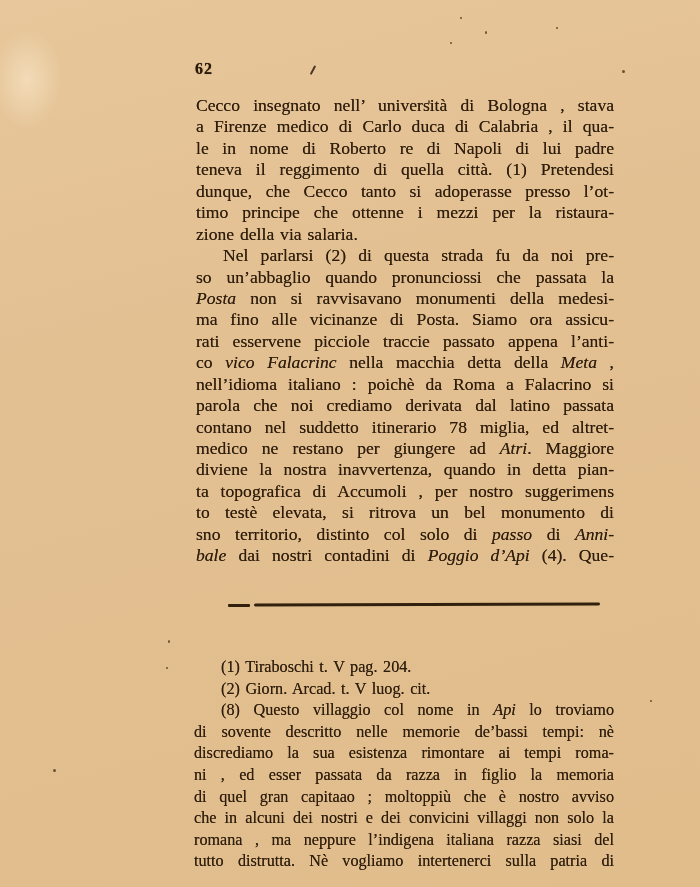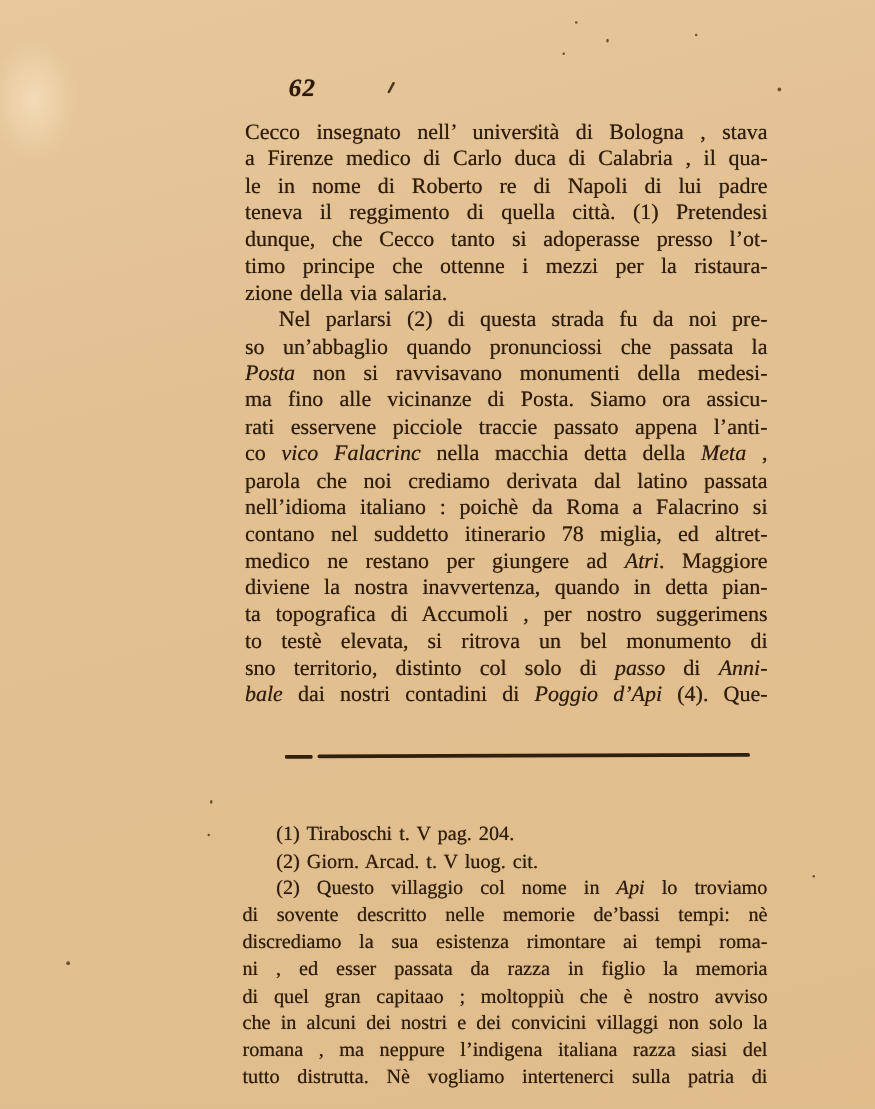--- a/index.html
+++ b/index.html
@@ -14,24 +14,23 @@
     background:linear-gradient(165deg,#e7c79b 0%,#e3c092 35%,#e1bd8c 100%);
   }
   .light-patch{
     position:absolute;left:-8px;top:30px;width:70px;height:100px;
     background:radial-gradient(ellipse at center,rgba(255,241,214,.5),rgba(255,241,214,0) 70%);
     pointer-events:none;
   }
   .pagenum{
     position:absolute;left:195px;top:60px;
     font-family:"Liberation Serif","DejaVu Serif",serif;
-    font-size:20px;font-weight:bold;font-style:italic;
+    font-size:16px;font-weight:bold;
     color:#2b1a0b;letter-spacing:1px;
     text-shadow:0 0 .7px rgba(43,26,11,.8);
-    margin-left:36px;
   }
   .textblock{position:absolute;width:418px;}
   .main-text{left:196px;top:95px;}
   .footnotes{left:194px;top:657px;width:420px;}
   .tline{
     font-family:"Liberation Serif","DejaVu Serif",serif;
     color:#2e1d0c;
     text-shadow:0 0 .6px rgba(46,29,12,.75);
     word-spacing:1.5px;
     white-space:normal;
@@ -81,38 +80,38 @@
       <div class="tline just"><span>teneva il reggimento di quella città. (1) Pretendesi</span></div>
       <div class="tline just"><span>dunque, che Cecco tanto si adoperasse presso l’ot-</span></div>
       <div class="tline just"><span>timo principe che ottenne i mezzi per la ristaura-</span></div>
       <div class="tline"><span>zione della via salaria.</span></div>
       <div class="tline just ind"><span>Nel parlarsi (2) di questa strada fu da noi pre-</span></div>
       <div class="tline just"><span>so un’abbaglio quando pronunciossi che passata la</span></div>
       <div class="tline just"><i>Posta</i><span> non si ravvisavano monumenti della medesi-</span></div>
       <div class="tline just"><span>ma fino alle vicinanze di Posta. Siamo ora assicu-</span></div>
       <div class="tline just"><span>rati esservene picciole traccie passato appena l’anti-</span></div>
       <div class="tline just"><span>co </span><i>vico Falacrinc</i><span> nella macchia detta della </span><i>Meta</i><span> ,</span></div>
+      <div class="tline just"><span>nell’idioma italiano : poichè da Roma a Falacrino si</span></div>
       <div class="tline just"><span>parola che noi crediamo derivata dal latino passata</span></div>
-      <div class="tline just"><span>nell’idioma italiano : poichè da Roma a Falacrino si</span></div>
       <div class="tline just"><span>contano nel suddetto itinerario 78 miglia, ed altret-</span></div>
       <div class="tline just"><span>medico ne restano per giungere ad </span><i>Atri</i><span>. Maggiore</span></div>
       <div class="tline just"><span>diviene la nostra inavvertenza, quando in detta pian-</span></div>
       <div class="tline just"><span>ta topografica di Accumoli , per nostro suggerimens</span></div>
       <div class="tline just"><span>to testè elevata, si ritrova un bel monumento di</span></div>
       <div class="tline just"><span>sno territorio, distinto col solo di </span><i>passo</i><span> di </span><i>Anni-</i></div>
       <div class="tline just"><i>bale</i><span> dai nostri contadini di </span><i>Poggio d’Api</i><span> (4). Que-</span></div>
     </div>
 
   <div class="sep-dash"></div>
   <div class="sep-line"></div>
 
   <div class="textblock footnotes" id="footnotes">
       <div class="tline ind"><span>(1) Tiraboschi t. V pag. 204.</span></div>
       <div class="tline ind"><span>(2) Giorn. Arcad. t. V luog. cit.</span></div>
-      <div class="tline just ind"><span>(2) Questo villaggio col nome in </span><i>Api</i><span> lo troviamo</span></div>
+      <div class="tline just ind"><span>(8) Questo villaggio col nome in </span><i>Api</i><span> lo troviamo</span></div>
       <div class="tline just"><span>di sovente descritto nelle memorie de’bassi tempi: nè</span></div>
       <div class="tline just"><span>discrediamo la sua esistenza rimontare ai tempi roma-</span></div>
       <div class="tline just"><span>ni , ed esser passata da razza in figlio la memoria</span></div>
       <div class="tline just"><span>di quel gran capitaao ; moltoppiù che è nostro avviso</span></div>
       <div class="tline just"><span>che in alcuni dei nostri e dei convicini villaggi non solo la</span></div>
       <div class="tline just"><span>romana , ma neppure l’indigena italiana razza siasi del</span></div>
       <div class="tline just"><span>tutto distrutta. Nè vogliamo intertenerci sulla patria di</span></div>
     </div>
 
   <div class="speck s1"></div>

